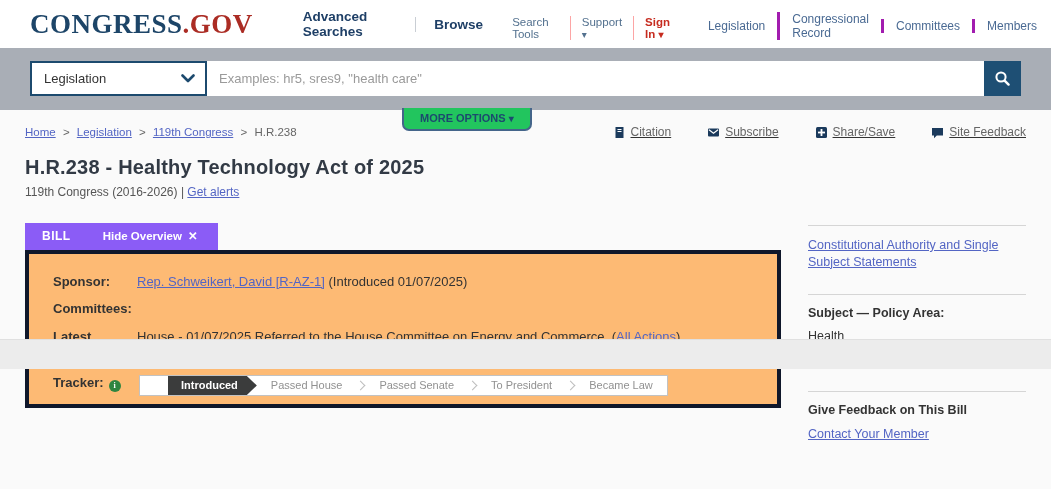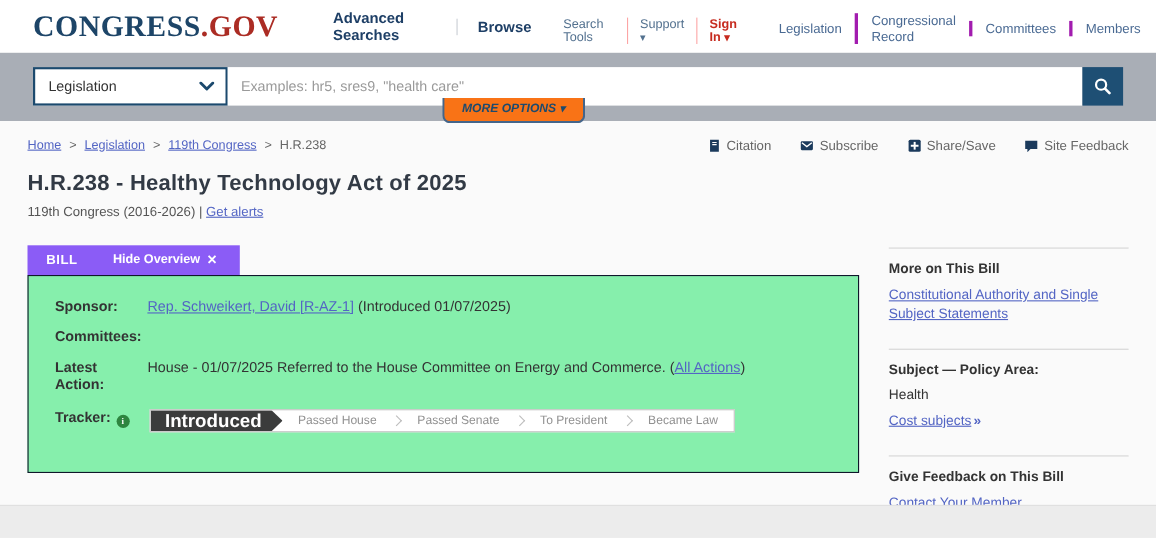--- a/index.html
+++ b/index.html
@@ -26,67 +26,67 @@
   .sec-row a + a { border-left:3px solid #a21caf; }
   .sec-row a:last-child { padding-right:0; }
 
   
   .search-band { background:#a9aeb6; height:62px; position:relative; padding:13px 30px 0 30px; }
   .search-row { display:flex; align-items:stretch; height:35px; }
   .scope-select { width:177px; background:#fff; border:2px solid #1c4a6e; display:flex; align-items:center; justify-content:space-between; padding:0 10px 0 12px; font-size:13px; color:#333; cursor:pointer; flex-shrink:0; }
   .search-input { flex:1; border:none; background:#fff; padding:0 12px; font-size:13px; color:#333; font-family:"Liberation Sans", sans-serif; outline:none; }
   .search-input::placeholder { color:#9a9a9a; }
   .search-btn { width:37px; background:#1e4f74; border:none; display:flex; align-items:center; justify-content:center; cursor:pointer; flex-shrink:0; }
-  .more-options { position:absolute; left:402px; top:41px; background:#f97316; border:2px solid #44658a; border-top:none; border-radius:0 0 7px 7px; padding:4px 16px 5px; font-size:11px; font-weight:bold; color:#1c4a6e; cursor:pointer;font-style:italic; }
+  .more-options { position:absolute; left:402px; top:60px; background:#22c55e; border:2px solid #44658a; border-top:none; border-radius:0 0 7px 7px; padding:4px 16px 5px; font-size:11px; font-weight:bold; color:#1c4a6e; cursor:pointer; }
 
   
   .content { padding:15px 25px 0 25px; }
   .crumb-row { display:flex; justify-content:space-between; align-items:center; font-size:11.5px; }
   .breadcrumb { color:#666; }
   .breadcrumb a { color:#5365c4; text-decoration:underline; }
   .breadcrumb .sep { margin:0 4px; color:#666; }
-  .page-actions { display:flex; align-items:center; gap:26px; }
+  .page-actions { display:flex; align-items:center; gap:36px;text-decoration:underline; }
   .pa-item { display:flex; align-items:center; gap:5px; font-size:12px; color:#666; cursor:pointer; }
   .pa-item svg { display:block; }
 
   .bill-title { font-size:20px; font-weight:bold; color:#323a45; margin-top:17px; letter-spacing:.2px; }
   .bill-sub { font-size:12px; color:#555; margin-top:6px; }
   .bill-sub a { color:#5365c4; text-decoration:underline; }
 
   .main-cols { display:flex; margin-top:24px; }
   .left-col { width:756px; flex-shrink:0; }
   .right-col { width:218px; margin-left:27px; padding-top:2px; }
 
   .bill-tab { display:inline-flex; align-items:center; background:#8b5cf6; color:#fff; padding:6px 20px 7px 17px; gap:32px; }
   .bill-tab .tab-name { font-size:12px; font-weight:bold; letter-spacing:.5px; }
   .bill-tab .hide-ov { font-size:11.5px; font-weight:bold; cursor:pointer; display:flex; align-items:center; gap:6px; }
 
-  .overview-box { background:#86efac; border:1px solid #0f172a; padding:20px 24px 36px 24px; min-height:153px; }
+  .overview-box { background:#fdba74; border:4px solid #0f172a; padding:20px 24px 8px 24px; min-height:153px; }
   .ov-row { display:flex; font-size:13px; margin-bottom:11px; line-height:1.25; }
   .ov-label { width:84px; flex-shrink:0; font-weight:bold; color:#333; }
   .ov-value { color:#333; }
   .ov-value a { color:#5365c4; text-decoration:underline; }
   .ov-row.tracker { align-items:flex-start; margin-top:14px; margin-bottom:0; }
   .info-dot { display:inline-flex; align-items:center; justify-content:center; width:12px; height:12px; border-radius:50%; background:#2e8540; color:#fff; font-size:8px; font-weight:bold; font-family:"Liberation Serif", serif; margin-left:5px; vertical-align:-1px; }
 
   .stepper { display:inline-flex; align-items:center; border:1px solid #c2c2c2; background:#fff; height:21px; margin-left:2px; }
-  .step-active { background:#3b3c3c; color:#fff; font-size:17px; font-weight:bold; line-height:19px; padding:0 19px 0 13px; height:19px; clip-path:polygon(0 0, calc(100% - 10px) 0, 100% 50%, calc(100% - 10px) 100%, 0 100%); }
+  .step-active { background:#3b3c3c; color:#fff; font-size:11px; font-weight:bold; line-height:19px; padding:0 19px 0 13px; height:19px; clip-path:polygon(0 0, calc(100% - 10px) 0, 100% 50%, calc(100% - 10px) 100%, 0 100%);margin-left:28px; }
   .step { color:#919191; font-size:11px; padding:0 14px; white-space:nowrap; }
   .step-chev { width:7px; height:7px; border-top:1px solid #bdbdbd; border-right:1px solid #bdbdbd; transform:rotate(45deg); flex-shrink:0; margin:0 1px; }
 
   
   .sb-rule { border:none; border-top:1px solid #d5d5d5; margin:0; }
   .sb-section { padding:11px 0 14px 0; }
   .sb-head { font-size:12.5px; font-weight:bold; color:#333; margin-bottom:9px; }
   .sb-link { display:block; font-size:12.5px; color:#5365c4; text-decoration:underline; line-height:1.35; margin-bottom:9px; width:fit-content; }
   .sb-text { font-size:12.5px; color:#333; margin-bottom:8px; }
   .dbl-arrow { text-decoration:none; display:inline-block; margin-left:2px; font-weight:bold; }
 
   .footer-strip { position:absolute; left:0; bottom:0; width:1051px; height:30px; background:#ececec; border-top:1px solid #e0e0e0; }
-  .page { position:relative; width:1051px; height:489px; }
+  .page { position:relative; width:1051px; height:369px; }
 </style>
 </head>
 <body>
 
 <div class="page">
 
   <div class="top-header">
     <div class="logo">
       <span class="c1">CONGRESS</span><span class="c2">.GOV</span>
     </div>
@@ -221,21 +221,20 @@
               <span class="step-chev"></span>
               <span class="step">Became Law</span>
             </span>
           </div>
         </div>
       </div>
 
       <div class="right-col">
         <hr class="sb-rule">
         <div class="sb-section">
-          <div class="sb-head">More on This Bill</div>
           <a class="sb-link">Constitutional Authority and Single Subject Statements</a>
         </div>
         <hr class="sb-rule">
         <div class="sb-section">
           <div class="sb-head">Subject — Policy Area:</div>
           <div class="sb-text">Health</div>
           <a class="sb-link"><span>Cost subjects</span><span class="dbl-arrow">»</span></a>
         </div>
         <hr class="sb-rule">
         <div class="sb-section">

